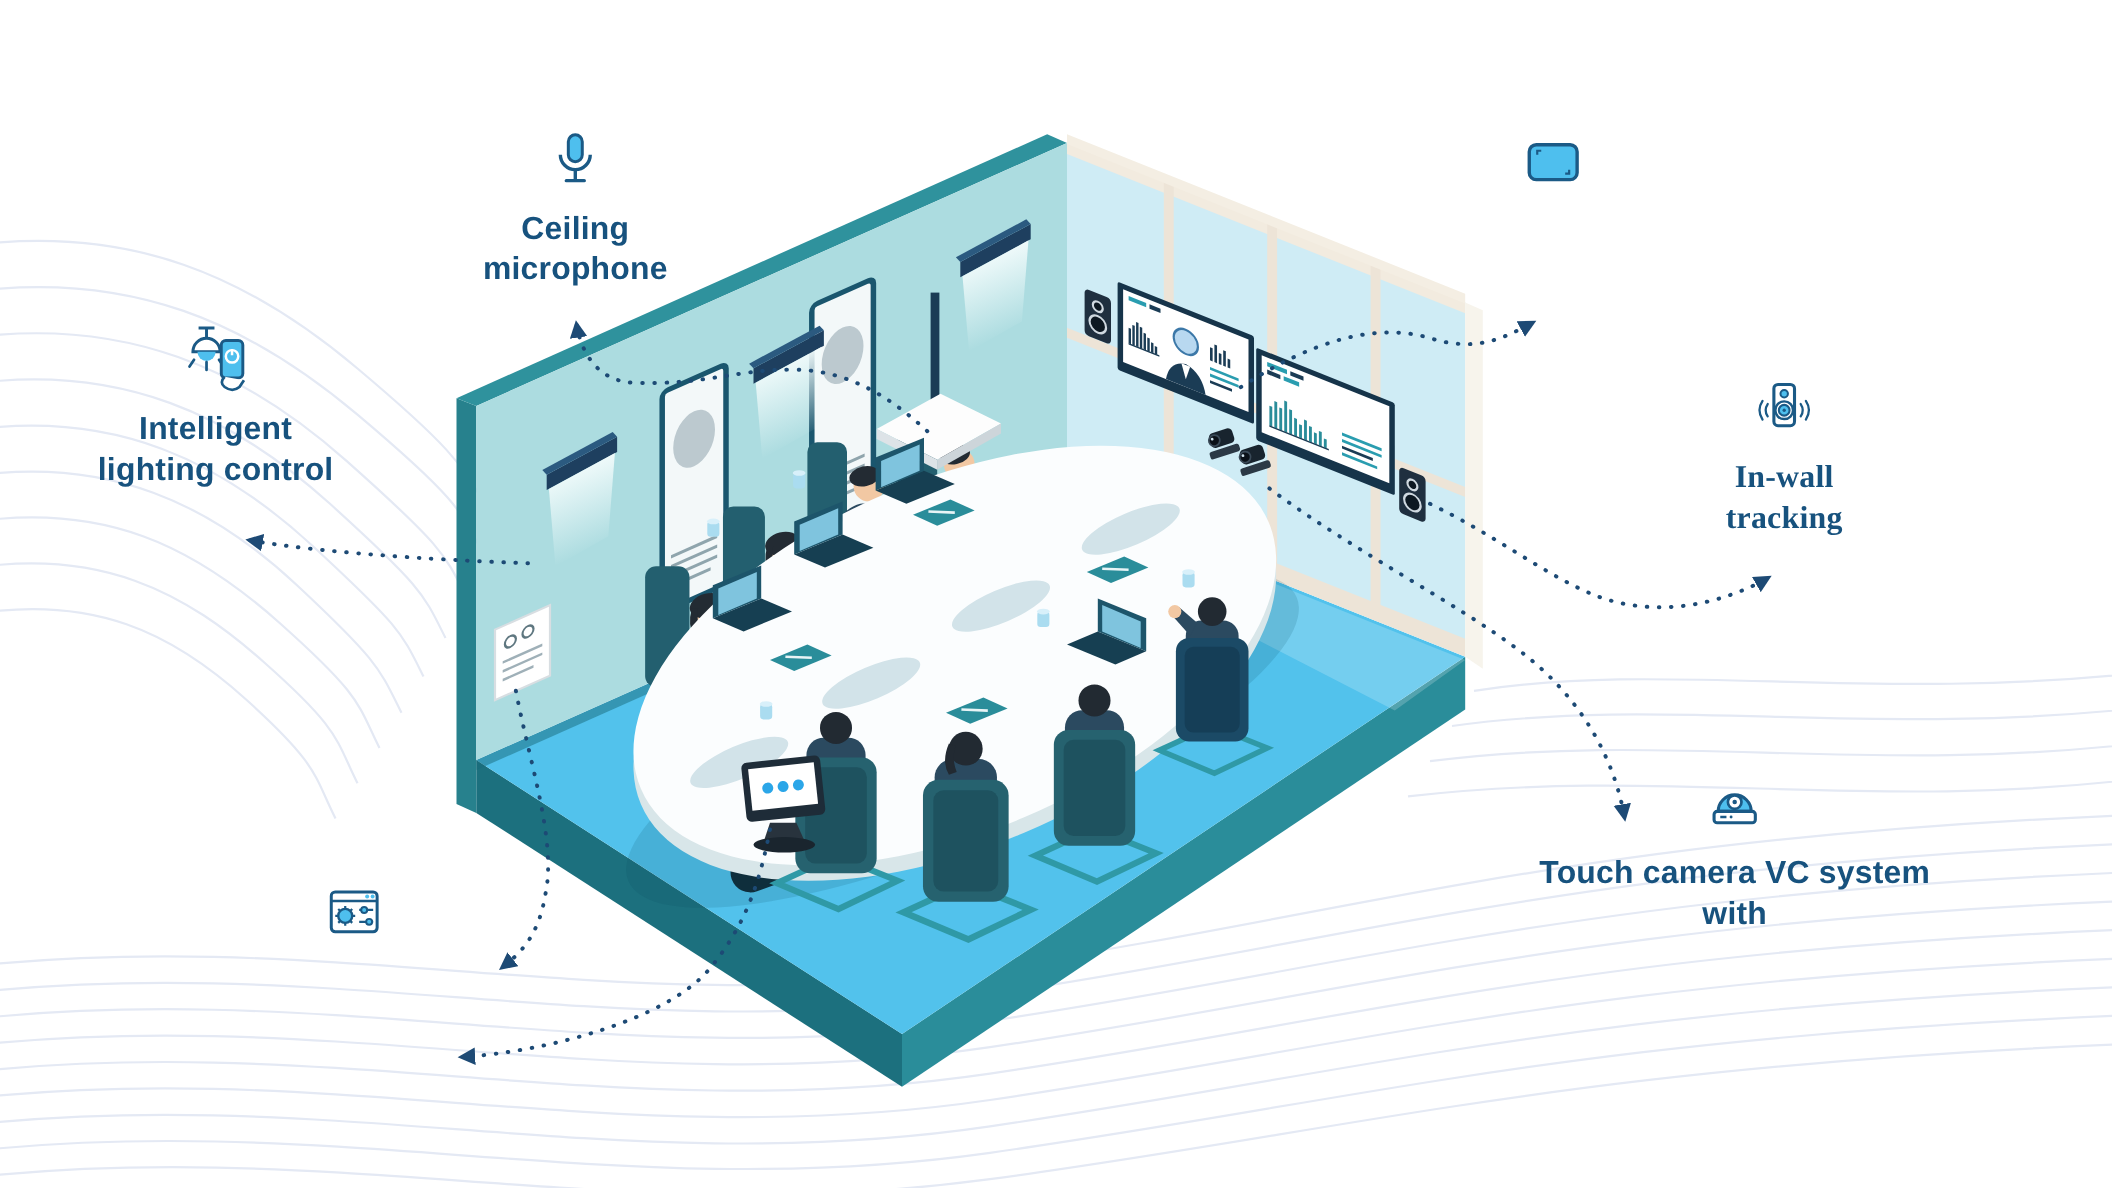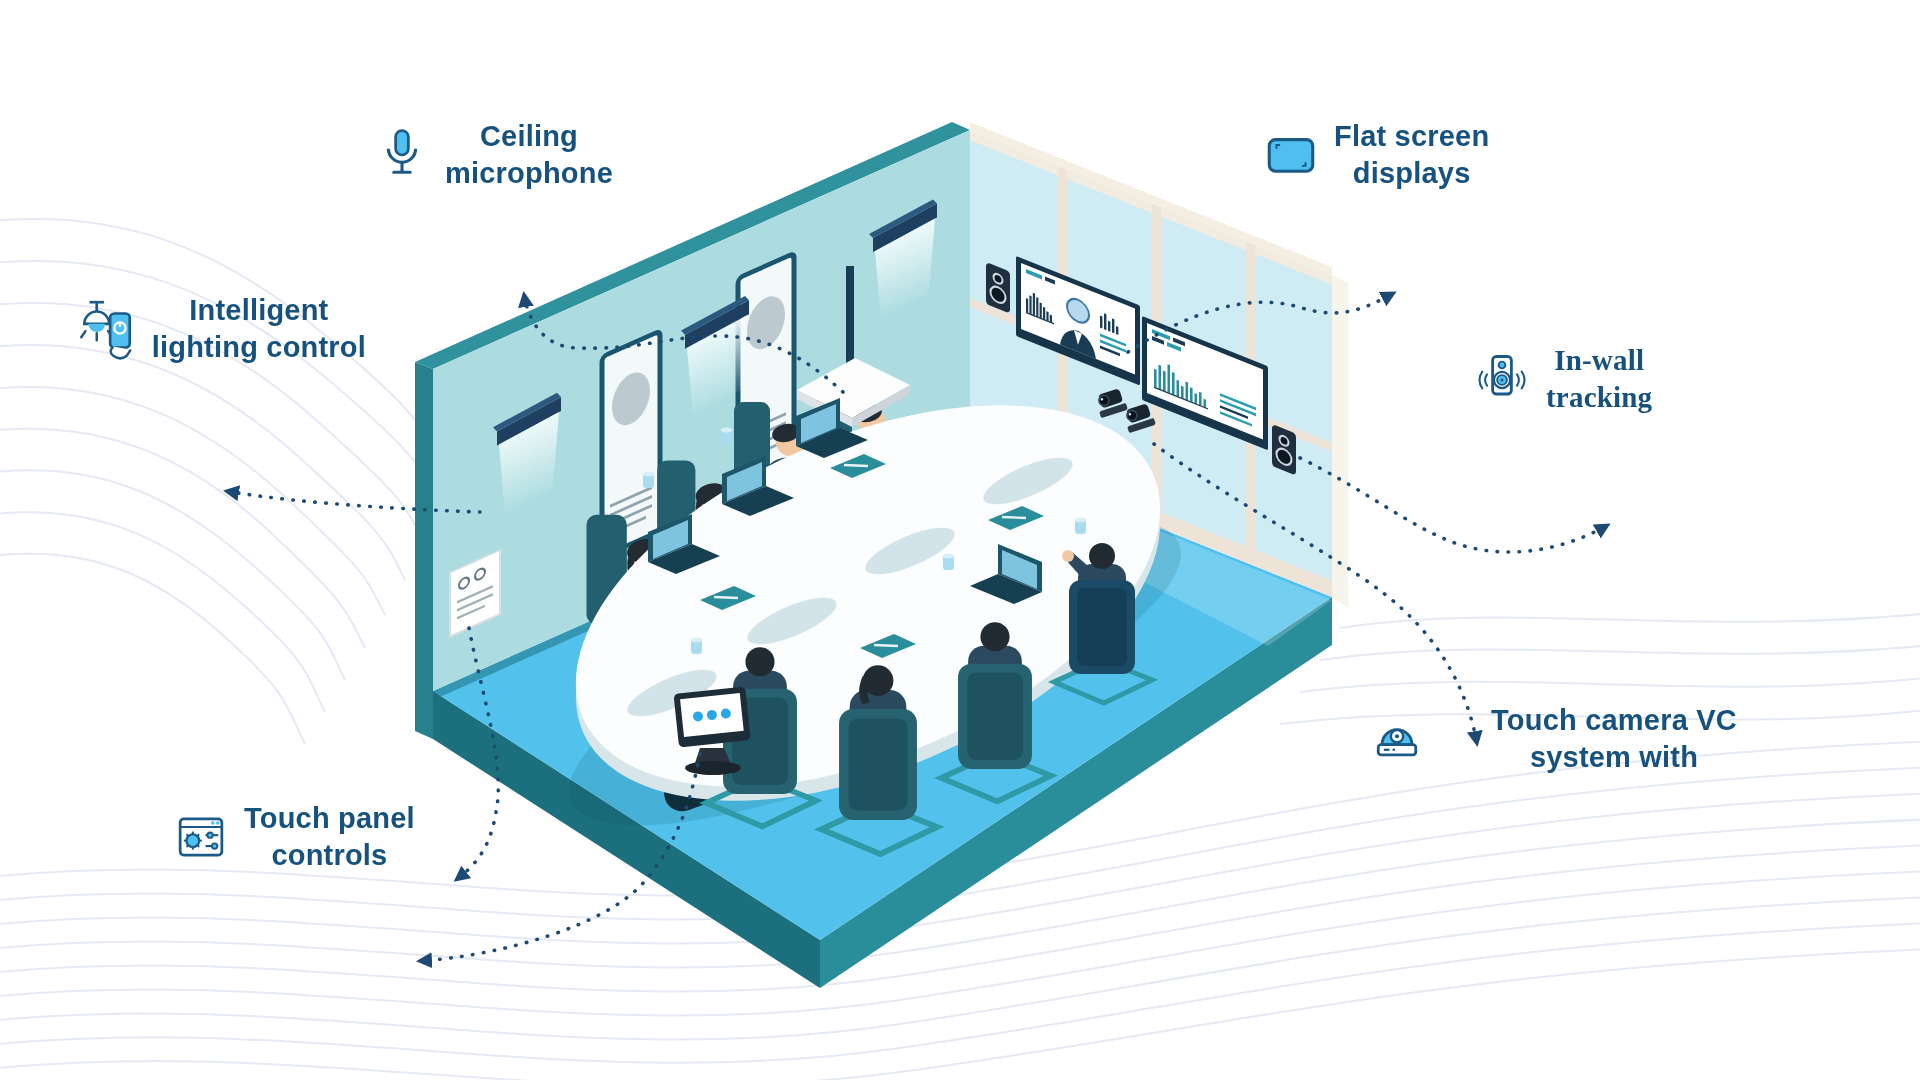--- a/index.html
+++ b/index.html
@@ -1,19 +1,19 @@
 <!DOCTYPE html>
 <html><head>
 <meta charset="utf-8">
 <style>
   html,body{margin:0;padding:0;background:#ffffff;}
   body{width:1920px;height:1080px;position:relative;overflow:hidden;
        font-family:"Liberation Sans","DejaVu Sans",sans-serif;}
   #scene{position:absolute;left:0;top:0;width:1920px;height:1080px;}
-  .feature{position:absolute;display:flex;flex-direction:row;align-items:center;gap:14px;}
+  .feature{position:absolute;display:flex;flex-direction:column;align-items:center;gap:14px;}
   .feature .icon{flex:0 0 auto;}
   .feature .lines{font-size:29px;font-weight:700;color:#17527E;line-height:1.26;text-align:center;letter-spacing:.2px;}
   .feature .lines span{display:block;}
 </style>
 </head>
 <body>
 
 <svg id="scene" viewBox="0 0 1920 1080">
   <defs>
     <linearGradient id="glow" x1="0" y1="0" x2="0" y2="1">
@@ -438,36 +438,28 @@
       <line x1="16" y1="29" x2="18" y2="31"></line>
         <line x1="28" y1="41" x2="30" y2="43"></line>
       <line x1="16" y1="43" x2="18" y2="41"></line>
         <line x1="28" y1="31" x2="30" y2="29"></line>
     </g>
     <line x1="37" y1="30" x2="51" y2="30" stroke="#1B5A86" stroke-width="2.4"></line>
     <circle cx="42" cy="30" r="3" fill="#4EBFEE" stroke="#1B5A86" stroke-width="2"></circle>
     <line x1="37" y1="42" x2="51" y2="42" stroke="#1B5A86" stroke-width="2.4"></line>
     <circle cx="47" cy="42" r="3" fill="#4EBFEE" stroke="#1B5A86" stroke-width="2"></circle>
   </svg>
-  <div class="lines">
-    <span>Touch panel</span>
-    <span>controls</span>
-  </div>
 </div>
 
 <div class="feature" style="left:1262px;top:118px;width:300px;">
   <svg class="icon" width="58" height="58" viewBox="0 0 64 64">
     <rect x="8" y="15" width="48" height="35" rx="7" fill="#4EBFEE" stroke="#1B5A86" stroke-width="3.4"></rect>
     <path d="M16,25 l0,-4 l4,0" fill="none" stroke="#1B5A86" stroke-width="2.2"></path>
     <path d="M48,40 l0,4 l-4,0" fill="none" stroke="#1B5A86" stroke-width="2.2"></path>
   </svg>
-  <div class="lines">
-    <span>Flat screen</span>
-    <span>displays</span>
-  </div>
 </div>
 
 <div class="feature" style="left:1472px;top:342px;width:300px;font-family:Liberation Serif, serif;">
   <svg class="icon" width="60" height="60" viewBox="0 0 64 64">
     <rect x="22" y="8" width="20" height="40" rx="4" fill="#FFFFFF" stroke="#1B5A86" stroke-width="3"></rect>
     <circle cx="32" cy="17" r="3.6" fill="#4EBFEE" stroke="#1B5A86" stroke-width="2"></circle>
     <circle cx="32" cy="33" r="8.6" fill="#FFFFFF" stroke="#1B5A86" stroke-width="2.4"></circle>
     <circle cx="32" cy="33" r="5.2" fill="#4EBFEE" stroke="#1B5A86" stroke-width="2"></circle>
     <circle cx="32" cy="33" r="1.6" fill="#1B5A86"></circle>
     <path d="M16,27 q-4,6 0,12" fill="none" stroke="#1B5A86" stroke-width="2.2" stroke-linecap="round"></path>

